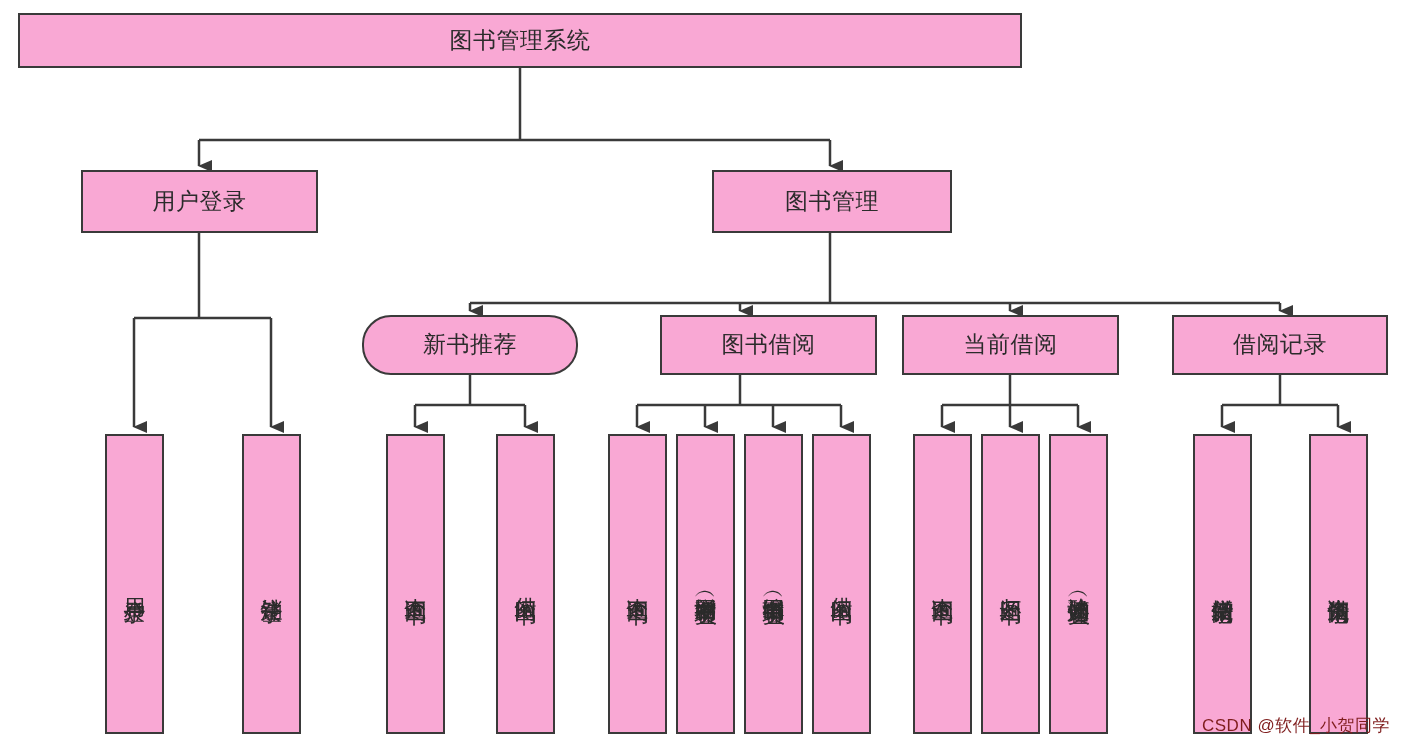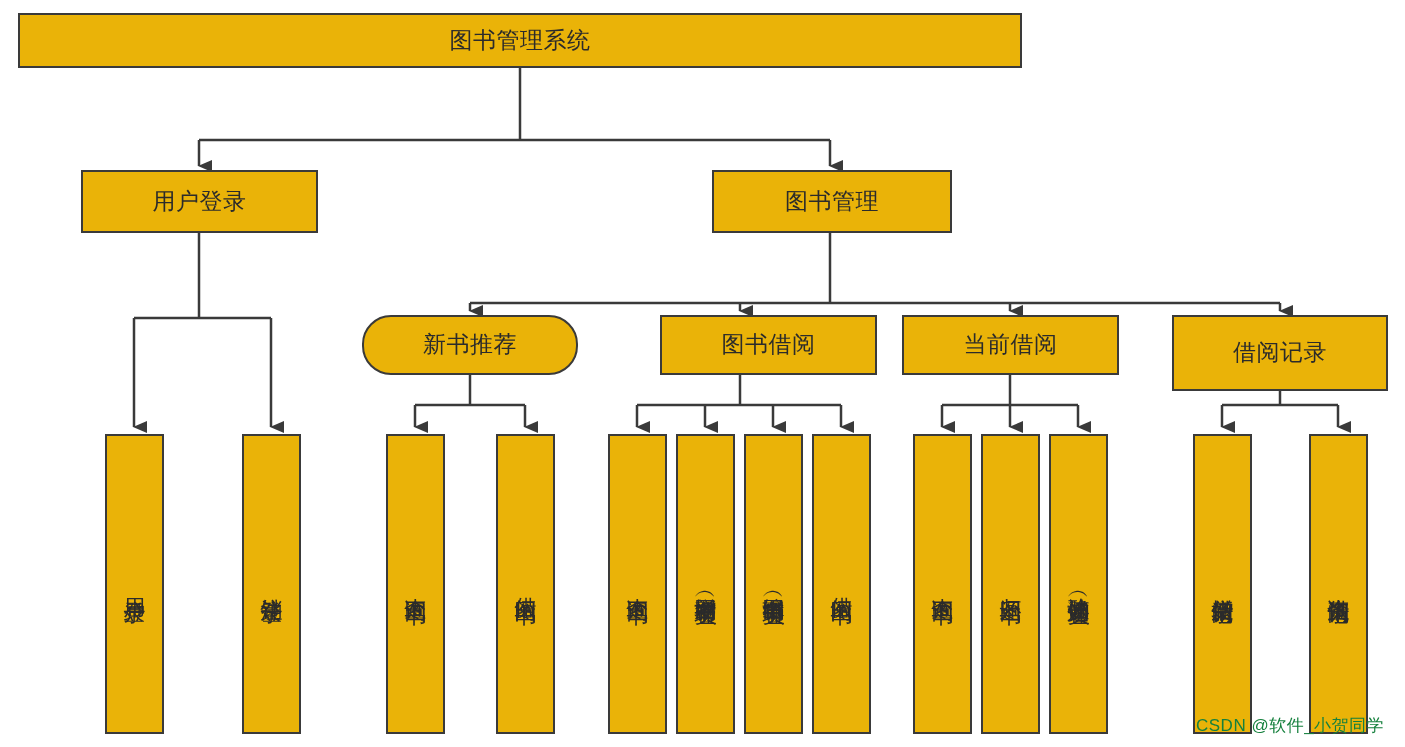--- a/index.html
+++ b/index.html
@@ -23,21 +23,21 @@
     left: 0;
     top: 0;
     width: 1405px;
     height: 747px;
     pointer-events: none;
   }
   .node {
     position: absolute;
     box-sizing: border-box;
     border: 2.5px solid #3a3a3a;
-    background: #eab308;
+    background: #f9a8d4;
     display: flex;
     align-items: center;
     justify-content: center;
     color: #2b2b2b;
   }
   .node-label {
     font-size: 23px;
     line-height: 1.1;
     letter-spacing: 0.5px;
     white-space: nowrap;
@@ -55,25 +55,26 @@
     line-height: 1.0;
     letter-spacing: 2px;
     white-space: nowrap;
     max-height: 100%;
   }
   .leaf.tall .node-label {
     letter-spacing: 1px;
   }
   .watermark {
     position: absolute;
-    color: #15803d;
+    color: #7f1d1d;
     font-size: 17px;
     letter-spacing: 0.5px;
     white-space: nowrap;
     user-select: none;
+    padding-left: 6px;
   }
 </style>
 </head>
 <body>
 
 <div id="canvas">
 
   <svg id="wires" viewBox="0 0 1405 747" xmlns="http://www.w3.org/2000/svg">
     <defs>
       <marker id="arrow" viewBox="0 0 12 14" refX="6" refY="13" markerWidth="12" markerHeight="14" orient="auto-start-reverse" markerUnits="userSpaceOnUse">
@@ -140,21 +141,21 @@
 
   <div class="node" style="left:362px; top:315px; width:216px; height:60px;border-radius:29px;">
     <span class="node-label">新书推荐</span>
   </div>
   <div class="node" style="left:660px; top:315px; width:217px; height:60px;">
     <span class="node-label">图书借阅</span>
   </div>
   <div class="node" style="left:902px; top:315px; width:217px; height:60px;">
     <span class="node-label">当前借阅</span>
   </div>
-  <div class="node" style="left:1172px; top:315px; width:216px; height:76px;">
+  <div class="node" style="left:1172px; top:315px; width:216px; height:60px;">
     <span class="node-label">借阅记录</span>
   </div>
 
   <div class="node leaf" style="left:105px; top:434px; width:59px; height:300px;">
     <span class="node-label">用户登录</span>
   </div>
   <div class="node leaf" style="left:242px; top:434px; width:59px; height:300px;">
     <span class="node-label">注销登录</span>
   </div>
 

